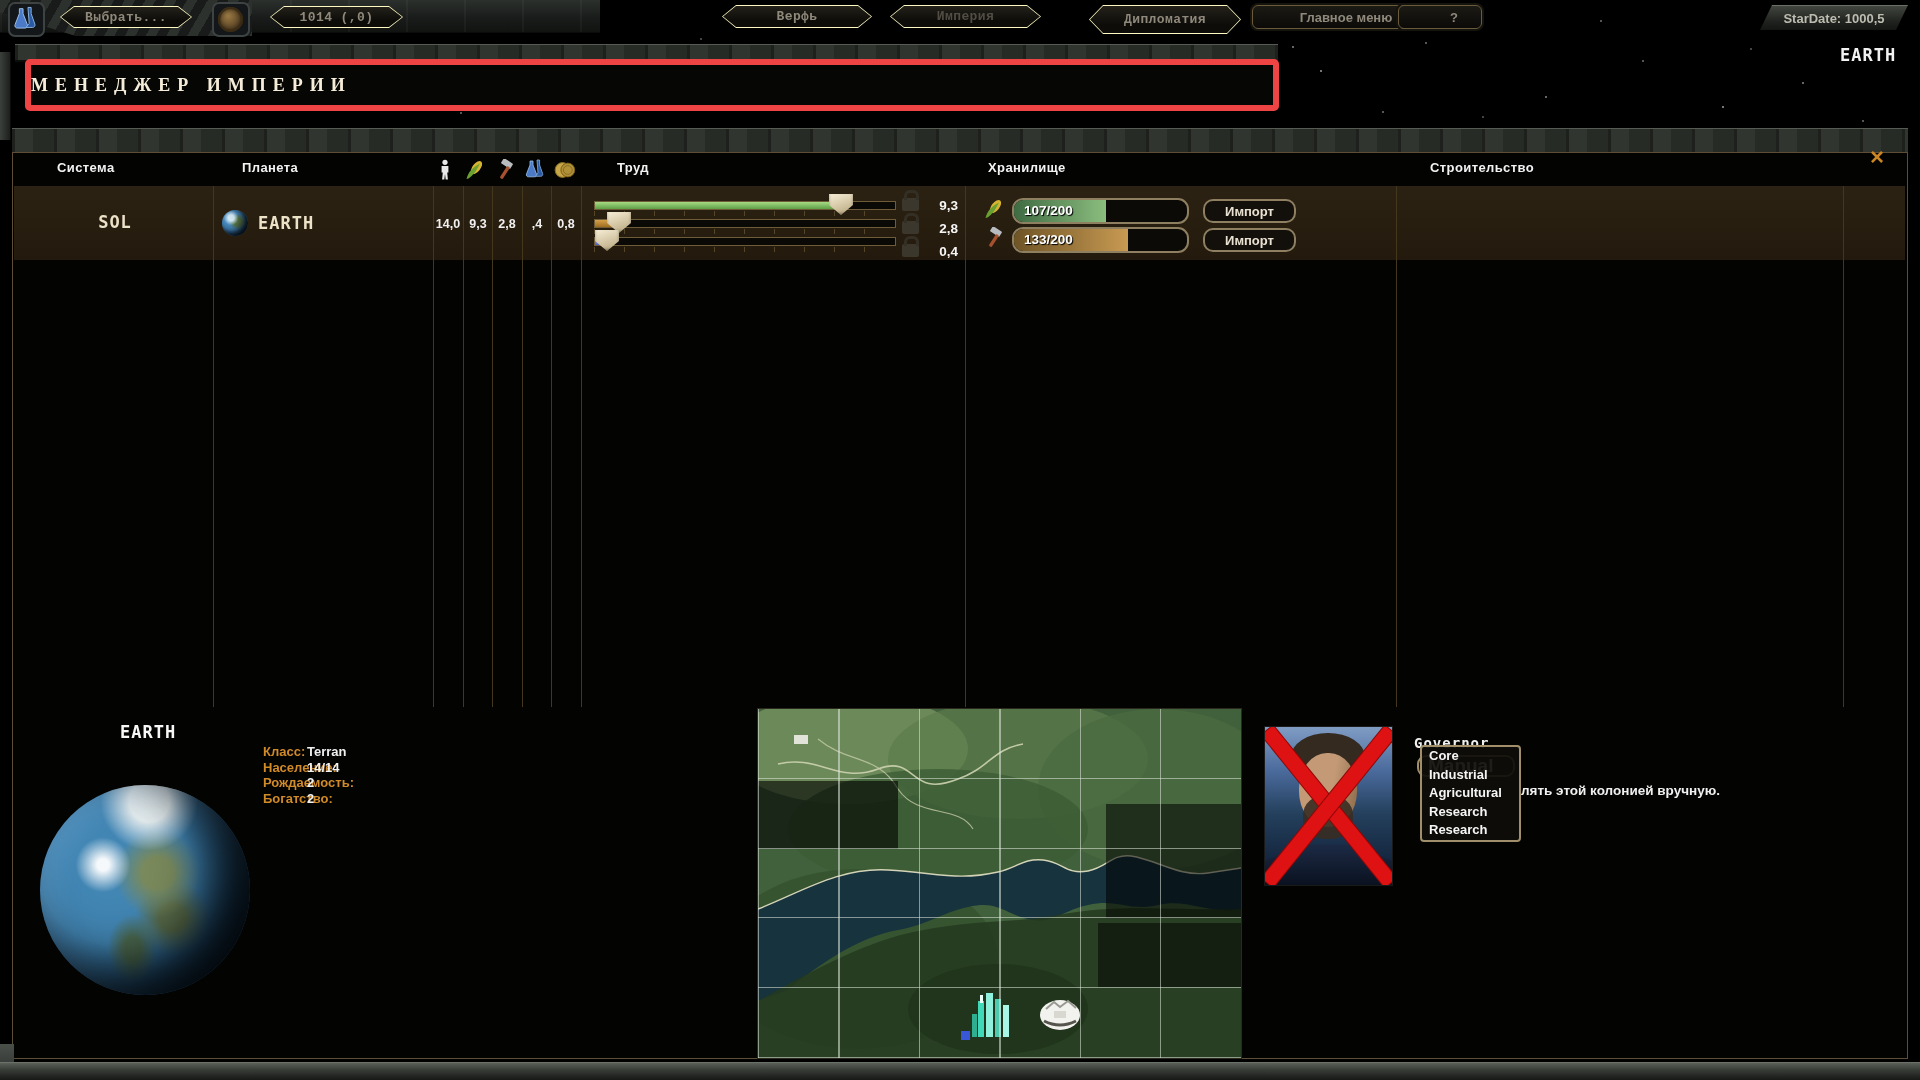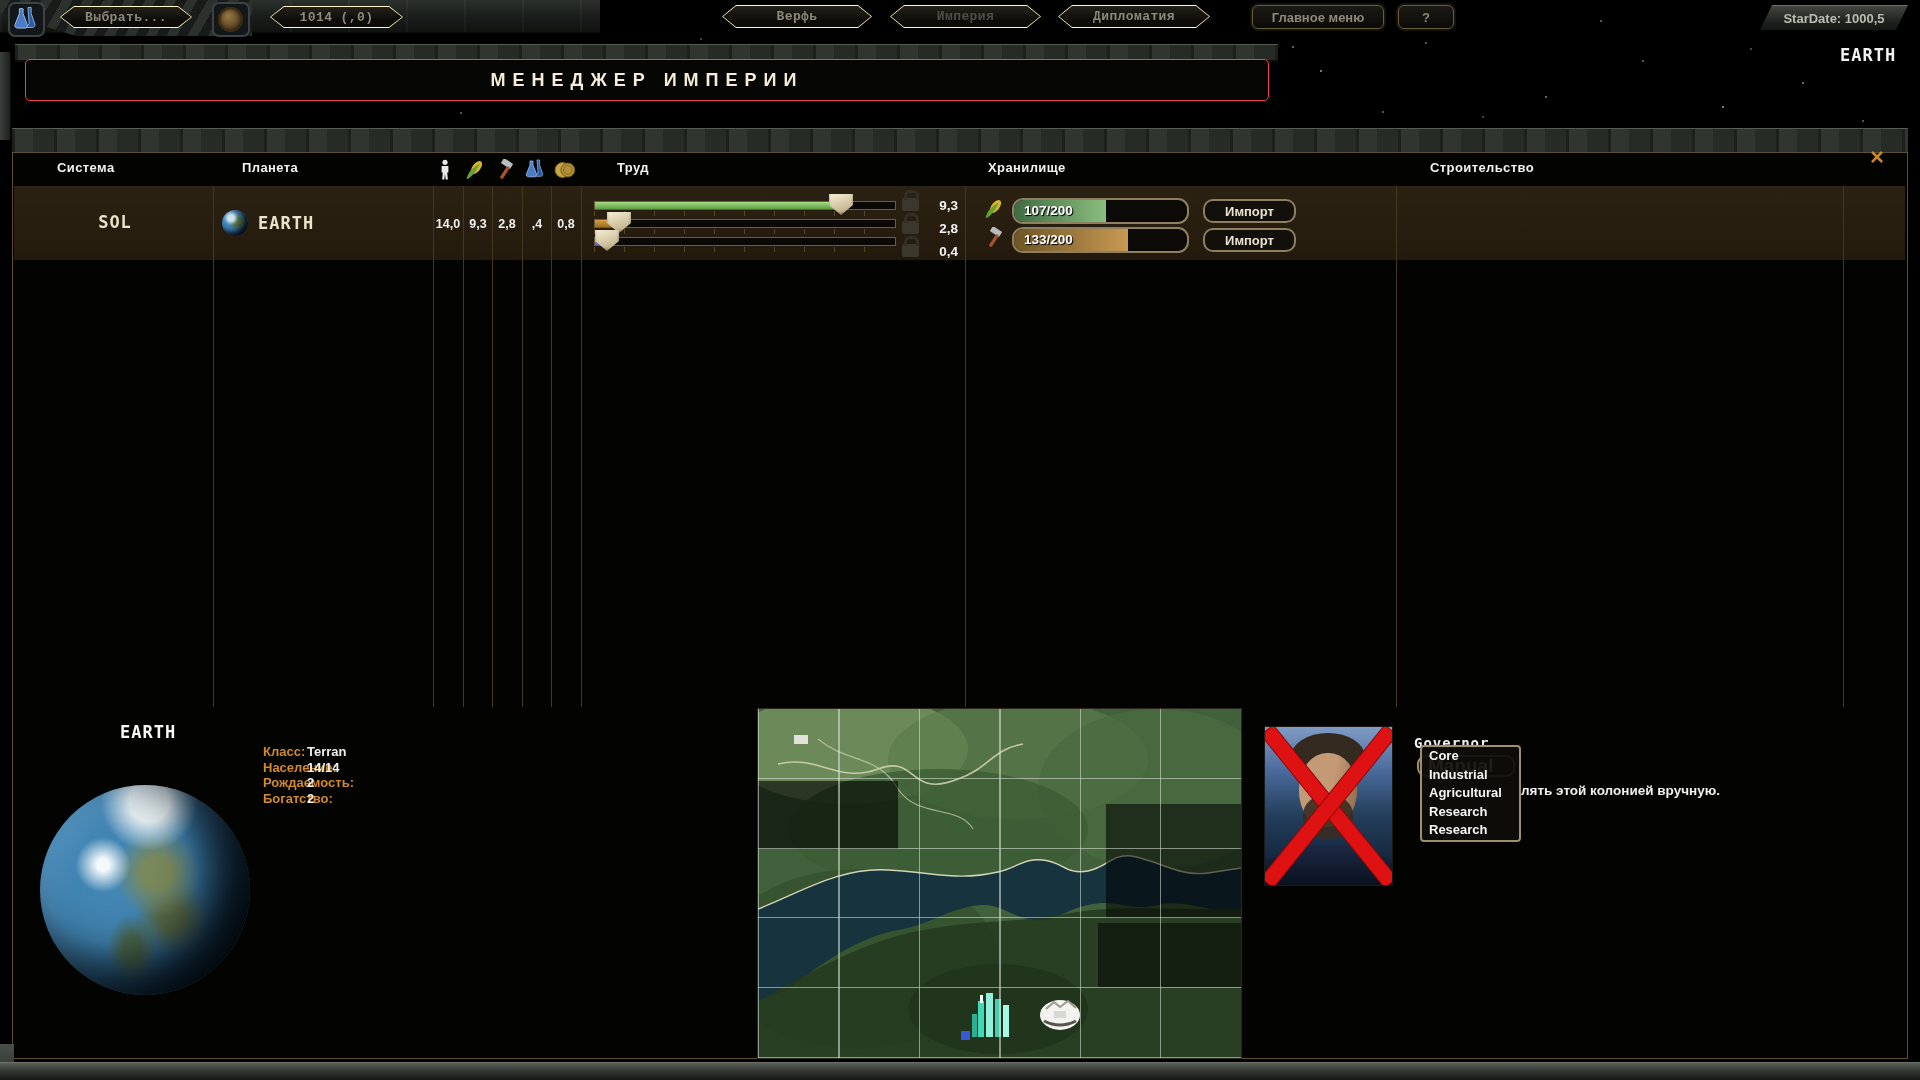--- a/index.html
+++ b/index.html
@@ -27,38 +27,38 @@
   .icon-frame{background:#14171a;border:2px solid #3d4342;border-radius:7px;}
   .hexbtn{clip-path:polygon(14px 0,calc(100% - 14px) 0,100% 50%,calc(100% - 14px) 100%,14px 100%,0 50%);
     background:#fef9c3;font-family:Liberation Mono, monospace;}
   .hexbtn>span{position:absolute;left:1px;top:1px;right:1px;bottom:1px;display:flex;align-items:center;justify-content:center;
     clip-path:polygon(13px 0,calc(100% - 13px) 0,100% 50%,calc(100% - 13px) 100%,13px 100%,0 50%);
     background:linear-gradient(180deg,#232119,#0d0c09 70%);
     font-size:13px;font-weight:bold;color:#8f897b;letter-spacing:.4px;}
   .hexbtn.dim>span{color:#514d44;}
   .rectbtn{border:1px solid #6a5c3a;border-radius:6px;background:linear-gradient(180deg,#1c1a14,#0b0a08);
     box-shadow:0 0 0 2px #15130d;color:#8f897b;font-size:13px;font-weight:bold;
-    display:flex;align-items:center;justify-content:center;}
+    display:flex;align-items:center;justify-content:center;padding-left:28px;}
   .stardate{clip-path:polygon(12px 0,100% 0,calc(100% - 12px) 100%,0 100%);
     background:linear-gradient(180deg,#42463f,#1f221e 60%,#14161?);
     background:linear-gradient(180deg,#42463f,#1f221e 65%,#141613);
     border-top:1px solid #6b7068;display:flex;align-items:center;justify-content:center;
     color:#bcbcb0;font-size:13px;font-weight:bold;}
   .emblem{border-radius:50%;background:radial-gradient(circle at 40% 35%,#9a7a44,#5c4526 60%,#32250f);
     box-shadow:inset 0 0 0 2px #3a2c14,inset 0 0 6px #000;}
   .paused{color:#f2f2f2;font-size:17px;}
 
   
   .teeth{background:
       repeating-linear-gradient(90deg,rgba(0,0,0,.4) 0 3px,transparent 3px 42px),
       repeating-linear-gradient(90deg,#31352f 0 21px,#272b26 21px 42px),
       linear-gradient(180deg,#3e433d,#1f221e);
     border-top:1px solid #565b54;border-bottom:2px solid #0b0d0b;}
-  .titlebox{background:#060604;border:1px solid #ef4444;border-radius:5px;
-    display:flex;align-items:center;justify-content:center;}
+  .titlebox{background:#060604;border:6px solid #ef4444;border-radius:5px;
+    display:flex;align-items:center;font-family:Liberation Serif, serif;}
   .titlebox span{color:#f5edd9;font-size:18px;font-weight:bold;letter-spacing:7px;}
 
   
   .panel{background:#030302;border:1px solid #5e4e36;}
   .hdr{color:#f2f2f2;font-size:13px;font-weight:bold;letter-spacing:.4px;}
   .closex{color:#ca8524;font-size:24px;font-weight:bold;line-height:22px;cursor:pointer;}
   .vline{width:1px;background:#43371d;}
   .prow{background:linear-gradient(180deg,#2c2213,#231a0d);}
   .cellnum{width:30px;text-align:center;color:#f0f0f0;font-size:12.5px;font-weight:bold;}
   .rowname{color:#ece2c8;font-size:17px;}
@@ -165,21 +165,21 @@
   </div>
   <div class="abs hexbtn" style="left:270px;top:6px;width:133px;height:22px;">
     <span>1014 (,0)</span>
   </div>
   <div class="abs hexbtn" style="left:722px;top:5px;width:150px;height:23px;">
     <span>Верфь</span>
   </div>
   <div class="abs hexbtn dim" style="left:890px;top:5px;width:151px;height:23px;">
     <span>Империя</span>
   </div>
-  <div class="abs hexbtn" style="left:1058px;top:5px;width:152px;height:23px;">
+  <div class="abs hexbtn" style="left:1089px;top:5px;width:152px;height:29px;">
     <span>Дипломатия</span>
   </div>
   <div class="abs rectbtn" style="left:1252px;top:5px;width:130px;height:22px;">
     <span>Главное меню</span>
   </div>
   <div class="abs rectbtn" style="left:1398px;top:5px;width:54px;height:22px;">
     <span>?</span>
   </div>
   <div class="abs stardate" style="left:1760px;top:5px;width:148px;height:24px;">
     <span>StarDate: 1000,5</span>

